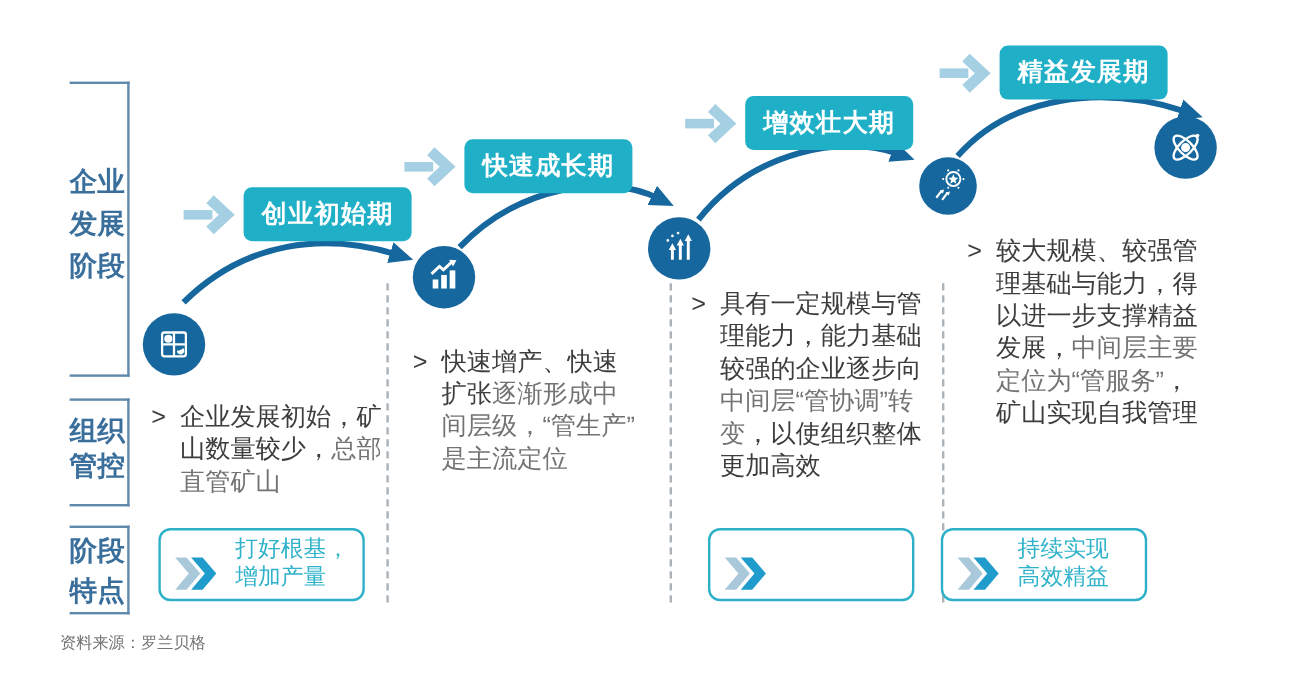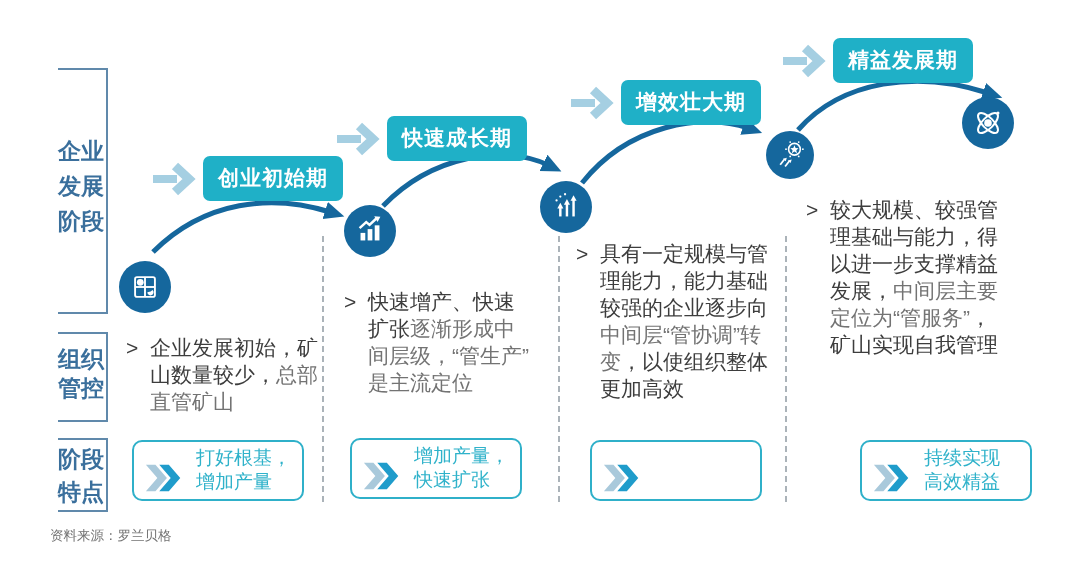--- a/index.html
+++ b/index.html
@@ -43,21 +43,21 @@
   .d1{left:126px;top:334px;} .d2{left:344px;top:288px;}
   .d3{left:576px;top:240px;} .d4{left:806px;top:196px;width:250px;}
   .hl{color:#737373;}
   
   .feature{position:absolute;display:flex;align-items:flex-end;gap:10px;background:#fff;
     border:2.5px solid #2fb0c9;border-radius:10px;padding:5px 10px;height:47px;}
   .feature-text{color:#2fb2ca;font-size:19px;line-height:24px;white-space:pre-line;}
   .f1{left:132px;top:440px;width:148px;}
   .f2{left:350px;top:438px;width:148px;}
   .f3{left:590px;top:440px;width:148px;}
-  .f4{left:860px;top:440px;width:148px;}
+  .f4{left:784px;top:440px;width:148px;}
   
   .source{position:absolute;left:50px;top:527px;font-size:13.5px;color:#737373;}
 </style>
 </head>
 <body>
 
 <div id="canvas">
 
   <svg id="flow-svg" width="1080" height="576" viewBox="0 0 1080 576">
     <defs>
@@ -205,28 +205,20 @@
   </div>
 
   <div class="feature f1">
     <svg width="42" height="32" viewBox="0 0 44 32">
       <polygon points="2,2 12,2 24,16 12,30 2,30 14,16" fill="#a9c9db"></polygon>
       <polygon points="16,2 26,2 38,16 26,30 16,30 28,16" fill="#1f9ccb"></polygon>
     </svg>
     <div class="feature-text">打好根基，
 增加产量</div>
   </div>
-  <div class="feature f2">
-    <svg width="42" height="32" viewBox="0 0 44 32">
-      <polygon points="2,2 12,2 24,16 12,30 2,30 14,16" fill="#a9c9db"></polygon>
-      <polygon points="16,2 26,2 38,16 26,30 16,30 28,16" fill="#1f9ccb"></polygon>
-    </svg>
-    <div class="feature-text">增加产量，
-快速扩张</div>
-  </div>
   <div class="feature f3">
     <svg width="42" height="32" viewBox="0 0 44 32">
       <polygon points="2,2 12,2 24,16 12,30 2,30 14,16" fill="#a9c9db"></polygon>
       <polygon points="16,2 26,2 38,16 26,30 16,30 28,16" fill="#1f9ccb"></polygon>
     </svg>
   </div>
   <div class="feature f4">
     <svg width="42" height="32" viewBox="0 0 44 32">
       <polygon points="2,2 12,2 24,16 12,30 2,30 14,16" fill="#a9c9db"></polygon>
       <polygon points="16,2 26,2 38,16 26,30 16,30 28,16" fill="#1f9ccb"></polygon>

